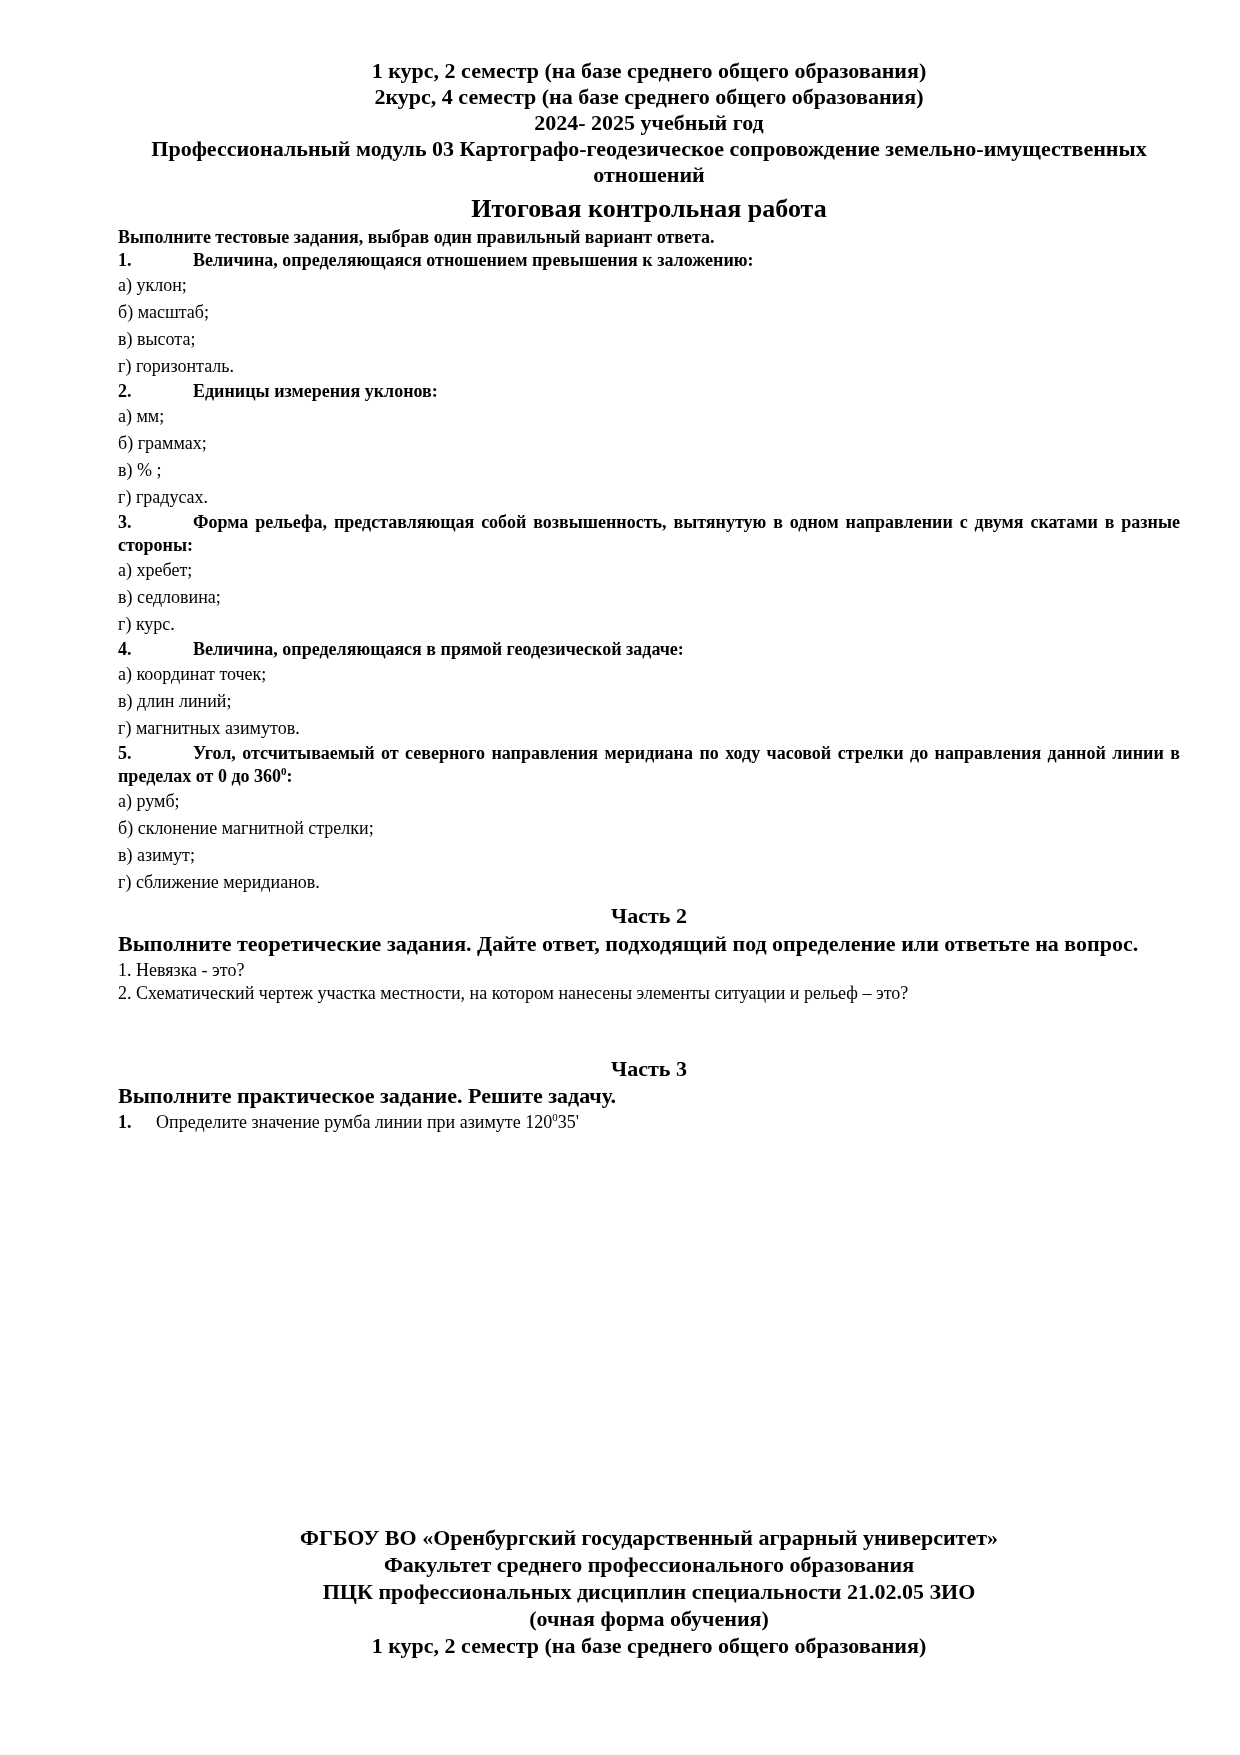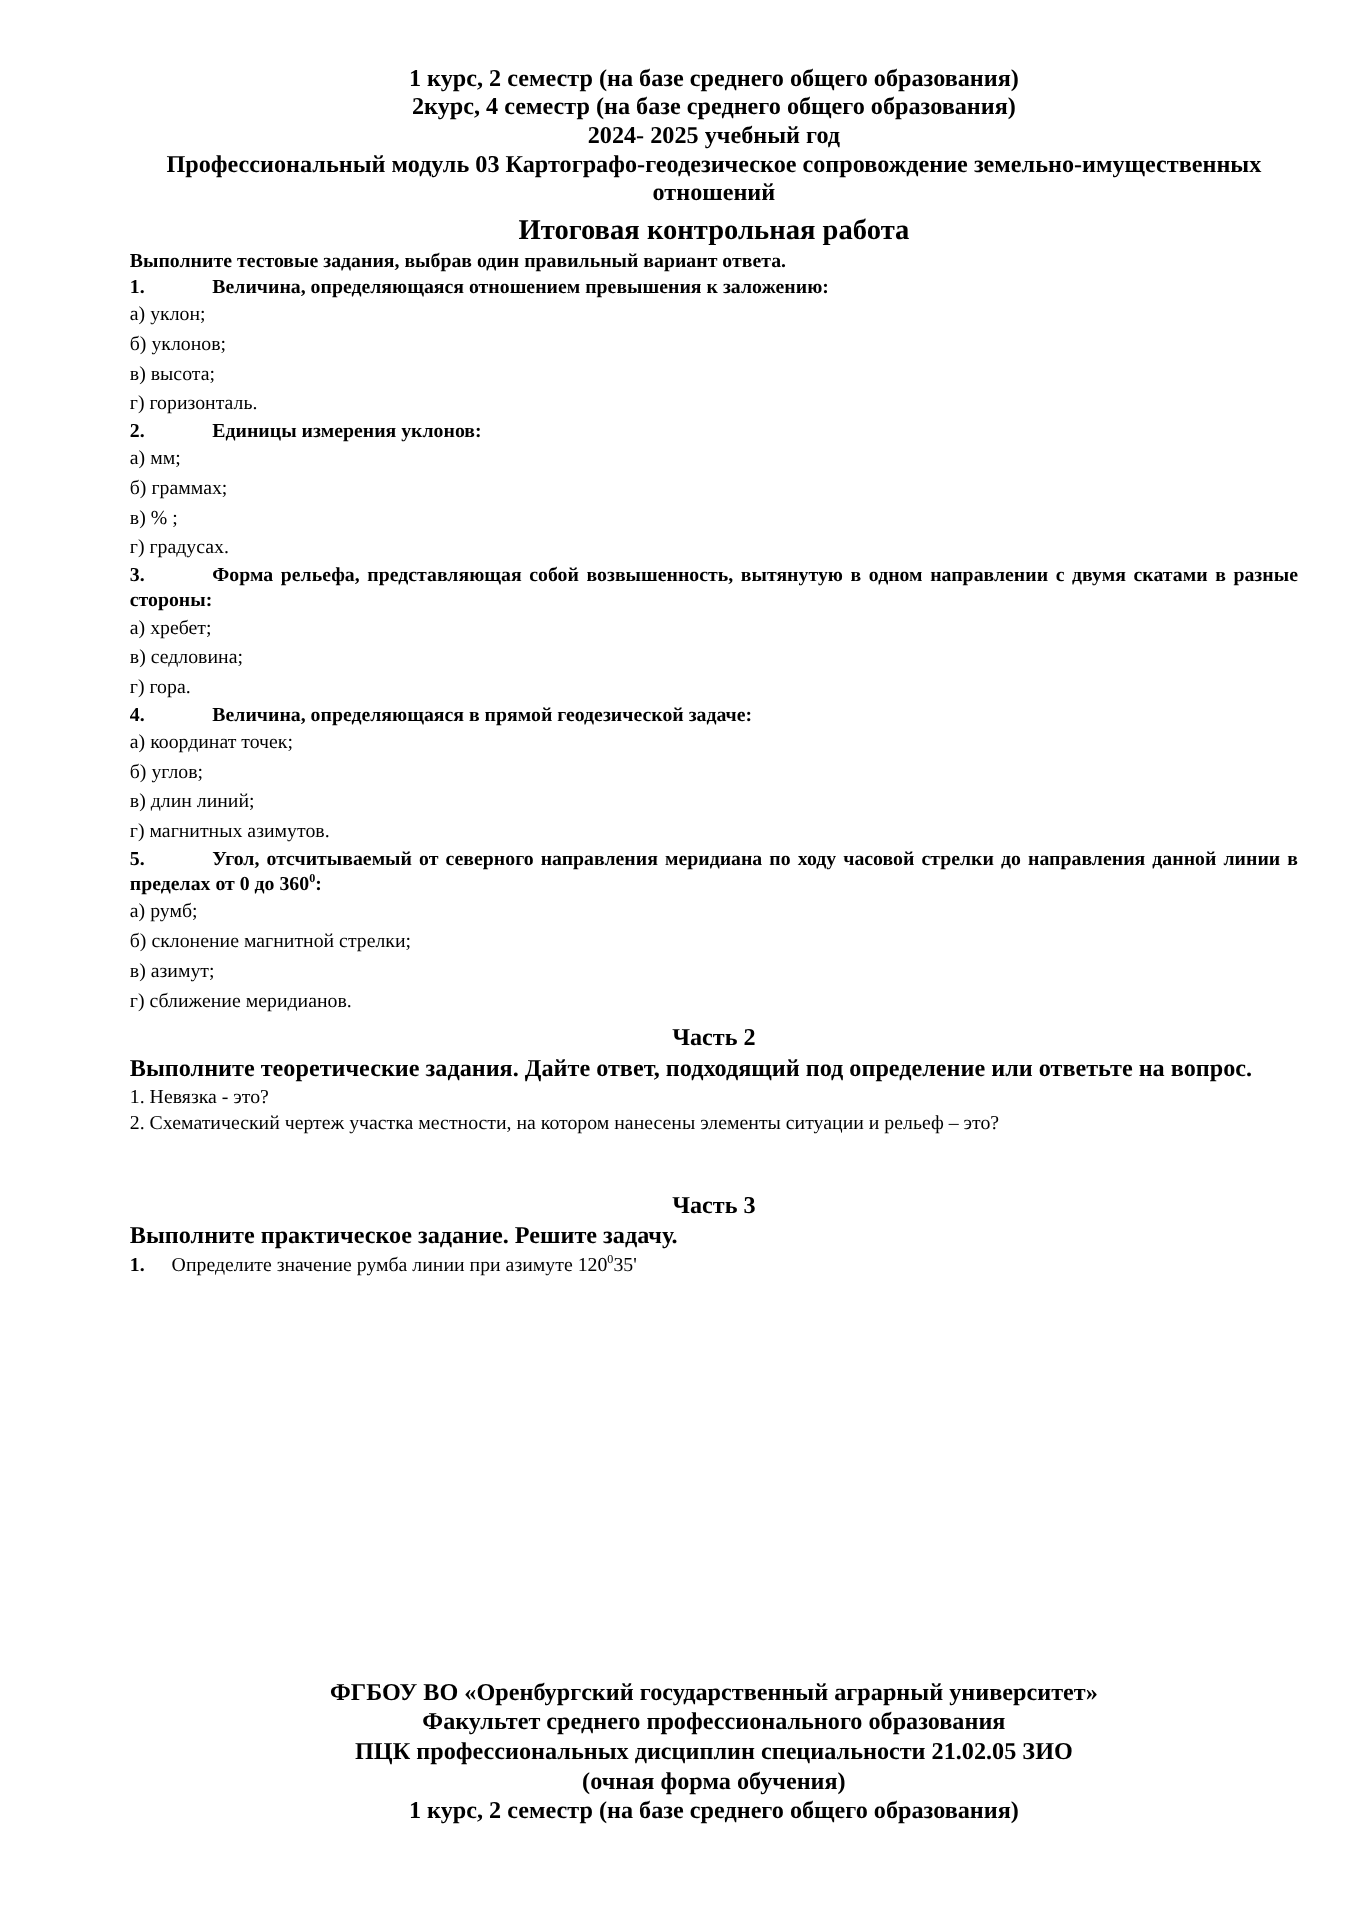--- a/index.html
+++ b/index.html
@@ -32,44 +32,43 @@
   <div class="center hdr">2курс, 4 семестр (на базе среднего общего образования)</div>
   <div class="center hdr">2024- 2025 учебный год</div>
   <div class="center hdr">Профессиональный модуль 03 Картографо-геодезическое сопровождение земельно-имущественных отношений</div>
   <div class="center big" style="margin-top:4px">Итоговая контрольная работа</div>
 
   <div class="instr">Выполните тестовые задания, выбрав один правильный вариант ответа.</div>
 
   <div>
     <div class="q"><span class="num">1.</span><span>Величина, определяющаяся отношением превышения к заложению:</span></div>
     <div class="opt">а) уклон;</div>
-    <div class="opt">б) уклонов;</div>
+    <div class="opt">б) масштаб;</div>
     <div class="opt">в) высота;</div>
     <div class="opt">г) горизонталь.</div>
   </div>
 
   <div>
     <div class="q"><span class="num">2.</span><span>Единицы измерения уклонов:</span></div>
     <div class="opt">а) мм;</div>
     <div class="opt">б) граммах;</div>
     <div class="opt">в) % ;</div>
     <div class="opt">г) градусах.</div>
   </div>
 
   <div>
     <div class="q"><span class="num">3.</span><span>Форма рельефа, представляющая собой возвышенность, вытянутую в одном направлении с двумя скатами в разные стороны:</span></div>
     <div class="opt">а) хребет;</div>
     <div class="opt">в) седловина;</div>
-    <div class="opt">г) гора.</div>
+    <div class="opt">г) курс.</div>
   </div>
 
   <div>
     <div class="q"><span class="num">4.</span><span>Величина, определяющаяся в прямой геодезической задаче:</span></div>
     <div class="opt">а) координат точек;</div>
-    <div class="opt">б) углов;</div>
     <div class="opt">в) длин линий;</div>
     <div class="opt">г) магнитных азимутов.</div>
   </div>
 
   <div>
     <div class="q"><span class="num">5.</span><span>Угол, отсчитываемый от северного направления меридиана по ходу часовой стрелки до направления данной линии в пределах от 0 до 360</span><sup>0</sup><span>:</span></div>
     <div class="opt">а) румб;</div>
     <div class="opt">б) склонение магнитной стрелки;</div>
     <div class="opt">в) азимут;</div>
     <div class="opt">г) сближение меридианов.</div>

